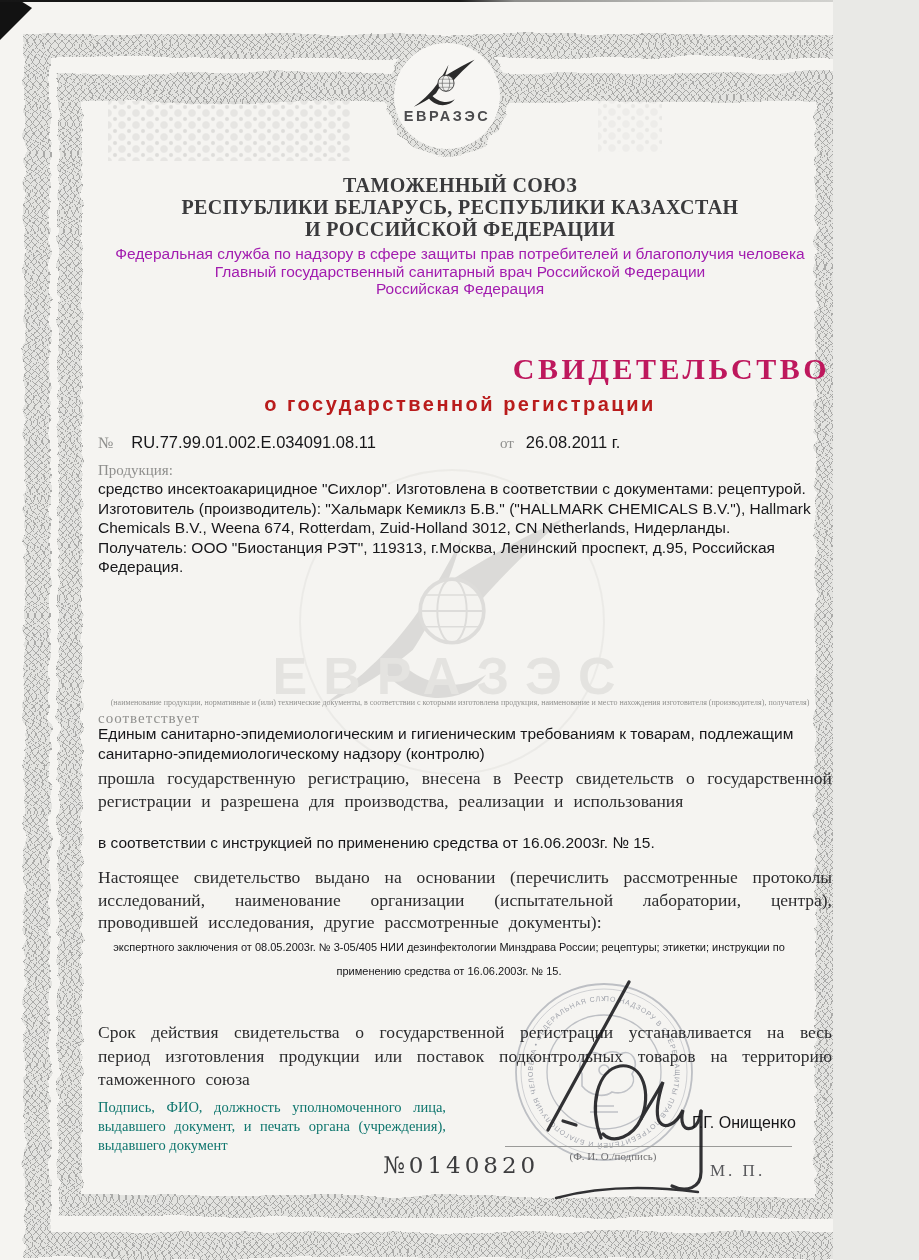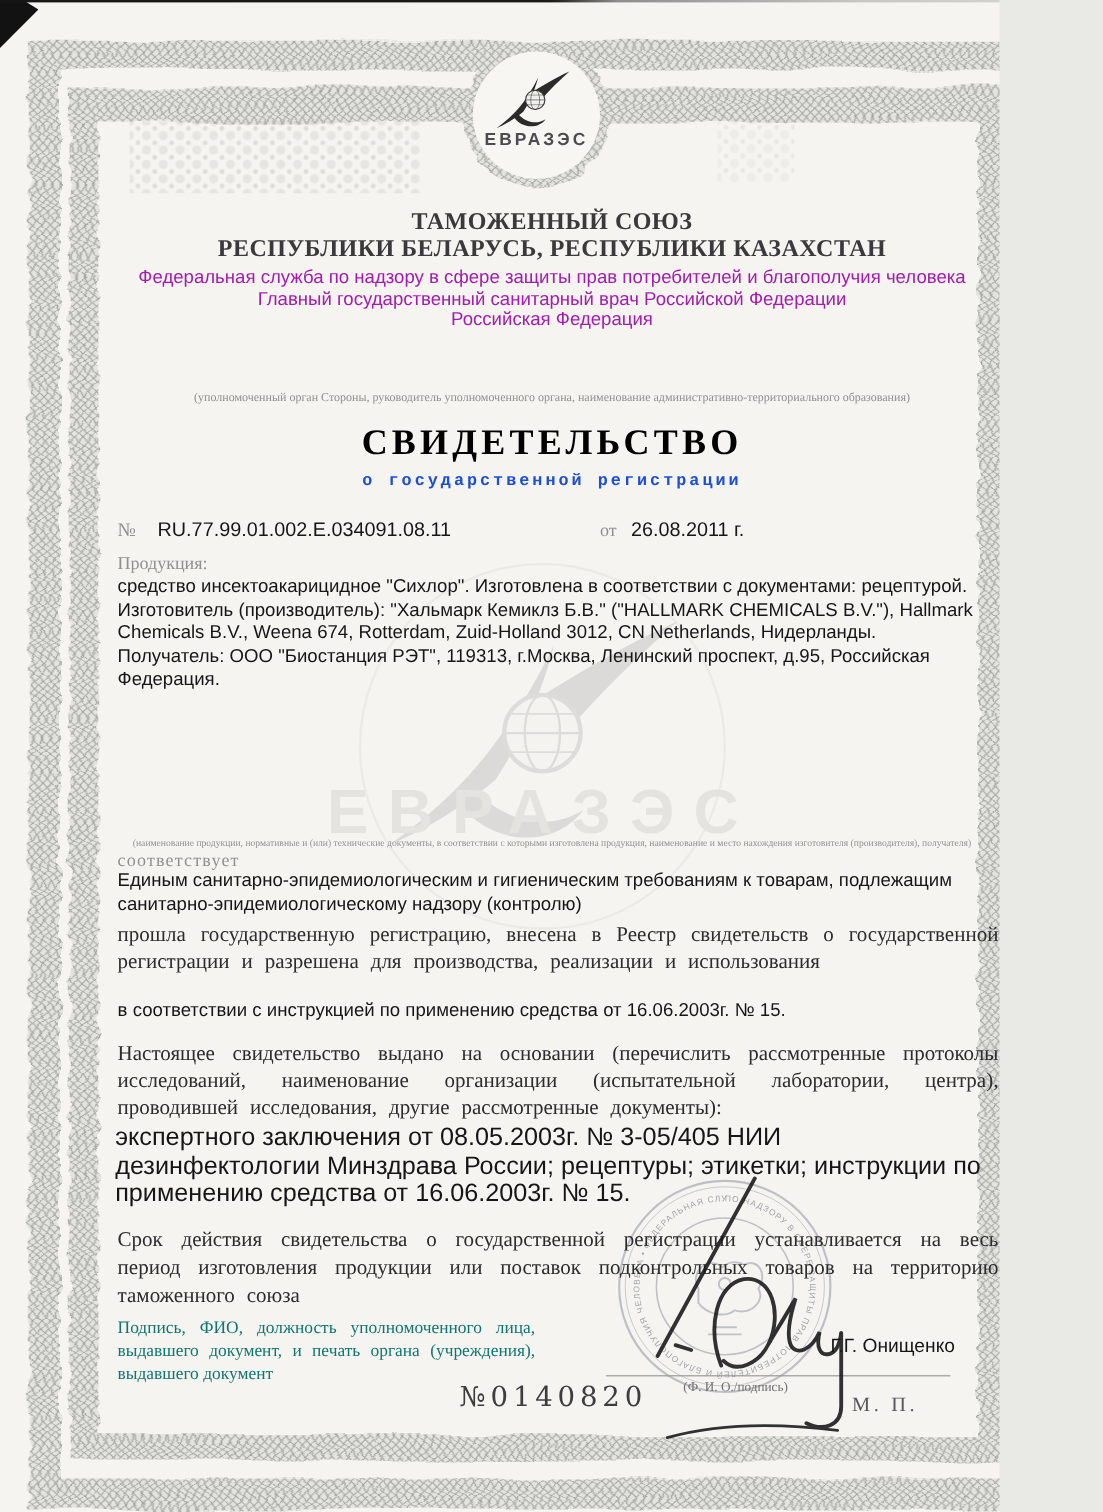--- a/index.html
+++ b/index.html
@@ -5,22 +5,22 @@
   html,body{margin:0;padding:0;background:#e9e9e6;}
   .page{position:relative;width:833px;height:1260px;background:#f5f4f1;overflow:hidden;
         font-family:"Liberation Serif",serif;color:#1c1c1c;}
   svg.layer{position:absolute;left:0;top:0;}
   .abs{position:absolute;}
   .ctr{text-align:center;}
   .hdr-serif{font-family:"Liberation Serif",serif;font-weight:bold;font-size:20px;line-height:22px;
              color:#3a3a3c;letter-spacing:.4px;}
   .hdr-sans{font-family:"Liberation Sans",sans-serif;font-size:15.5px;line-height:17.5px;color:#a21caf;}
   .note{font-family:"Liberation Serif",serif;color:#90908e;}
-  .title-main{font-family:"Liberation Serif",serif;font-weight:bold;font-size:30px;letter-spacing:3.5px;color:#000000;}
-  .title-sub{font-family:Liberation Mono, monospace;font-weight:bold;font-size:14px;letter-spacing:2.5px;color:#1d4ed8;}
+  .title-main{font-family:"Liberation Serif",serif;font-weight:bold;font-size:30px;letter-spacing:3.5px;color:#be185d;text-align:right;}
+  .title-sub{font-family:Liberation Sans, sans-serif;font-weight:bold;font-size:20px;letter-spacing:2.5px;color:#b91c1c;}
   .sans{font-family:"Liberation Sans",sans-serif;color:#161619;}
   .serif-par{font-family:"Liberation Serif",serif;font-size:17.5px;color:#2c2c2e;text-align:justify;
              word-spacing:.32em;line-height:22.5px;}
   .glabel{font-family:"Liberation Serif",serif;color:#8f8f8d;}
   .dots{background-image:
           radial-gradient(circle, rgba(130,130,128,.38) 1.3px, rgba(130,130,128,0) 2.6px),
           radial-gradient(circle, rgba(150,150,148,.28) 3.2px, rgba(150,150,148,0) 4.4px);
         background-size:14px 12px,14px 12px;background-position:0 0,7px 6px;}
   .scan-line{height:2px;background:linear-gradient(to right,#161616 0%,#1a1a1a 50%,#8d8d8b 56%,#c6c6c3 78%,#dadad7 100%);}
   .scan-wedge{width:32px;height:40px;background:#121212;clip-path:polygon(0 0,60% 0,100% 20%,0 100%);}
@@ -93,27 +93,27 @@
 
   <div class="abs scan-wedge" style="left:0;top:14;"></div>
   <div class="abs scan-line" style="left:0;top:29;width:919px;"></div>
 
   <div class="abs dots" style="left:108px;top:101px;width:242px;height:60px;opacity:.55;"></div>
   <div class="abs dots" style="left:598px;top:100px;width:64px;height:52px;opacity:.3;"></div>
 
   <div class="abs ctr" style="left:90px;top:174px;width:740px;">
     <div class="hdr-serif">ТАМОЖЕННЫЙ СОЮЗ</div>
     <div class="hdr-serif">РЕСПУБЛИКИ БЕЛАРУСЬ, РЕСПУБЛИКИ КАЗАХСТАН</div>
+    <div class="hdr-serif">И РОССИЙСКОЙ ФЕДЕРАЦИИ</div>
     <div style="height:5px;"></div>
     <div class="hdr-sans">Федеральная служба по надзору в сфере защиты прав потребителей и благополучия человека</div>
     <div class="hdr-sans">Главный государственный санитарный врач Российской Федерации</div>
     <div class="hdr-sans">Российская Федерация</div>
   </div>
 
-  <div class="abs ctr note" style="left:90px;top:326px;width:740px;font-size:10px;white-space:nowrap;">(уполномоченный орган Стороны, руководитель уполномоченного органа, наименование административно-территориального образования)</div>
 
   <div class="abs ctr title-main" style="left:90px;top:352px;width:740px;">СВИДЕТЕЛЬСТВО</div>
   <div class="abs ctr title-sub" style="left:90px;top:393px;width:740px;">о государственной регистрации</div>
 
   <div class="abs" style="left:98px;top:433px;width:734px;">
     <span class="glabel" style="font-size:16px;">№</span>
     <span class="sans" style="font-size:16.5px;margin-left:14px;">RU.77.99.01.002.Е.034091.08.11</span>
     <span class="glabel" style="font-size:15px;margin-left:120px;margin-top:36px;">от</span>
     <span class="sans" style="font-size:16.5px;margin-left:8px;">26.08.2011 г.</span>
   </div>
@@ -123,21 +123,21 @@
 
   <div class="abs ctr note" style="left:88px;top:698px;width:744px;font-size:8px;white-space:nowrap;overflow:hidden;">(наименование продукции, нормативные и (или) технические документы, в соответствии с которыми изготовлена продукция, наименование и место нахождения изготовителя (производителя), получателя)</div>
 
   <div class="abs glabel" style="left:98px;top:710px;font-size:15px;letter-spacing:1px;">соответствует</div>
   <div class="abs serif-par" style="left:98px;top:767px;width:734px;">прошла государственную регистрацию, внесена в Реестр свидетельств о государственной регистрации и разрешена для производства, реализации и использования</div>
 
   <div class="abs sans" style="left:98px;top:724px;width:706px;font-size:15.5px;line-height:20px;">Единым санитарно-эпидемиологическим и гигиеническим требованиям к товарам, подлежащим санитарно-эпидемиологическому надзору (контролю)</div>
   <div class="abs sans" style="left:98px;top:834px;width:734px;font-size:15.5px;">в соответствии с инструкцией по применению средства от 16.06.2003г. № 15.</div>
 
   <div class="abs serif-par" style="left:98px;top:866px;width:734px;">Настоящее свидетельство выдано на основании (перечислить рассмотренные протоколы исследований, наименование организации (испытательной лаборатории, центра), проводившей исследования, другие рассмотренные документы):</div>
-  <div class="abs sans" style="left:96px;top:936px;width:726px;font-size:21px;line-height:23.5px;">экспертного заключения от 08.05.2003г. № 3-05/405 НИИ дезинфектологии Минздрава России; рецептуры; этикетки; инструкции по применению средства от 16.06.2003г. № 15.</div>
+  <div class="abs sans" style="left:86px;top:936px;width:726px;font-size:11px;line-height:23.5px;text-align:center;">экспертного заключения от 08.05.2003г. № 3-05/405 НИИ дезинфектологии Минздрава России; рецептуры; этикетки; инструкции по применению средства от 16.06.2003г. № 15.</div>
 
   <div class="abs serif-par" style="left:98px;top:1021px;width:734px;line-height:23.5px;">Срок действия свидетельства о государственной регистрации устанавливается на весь период изготовления продукции или поставок подконтрольных товаров на территорию таможенного союза</div>
 
   <div class="abs" style="left:98px;top:1098px;width:348px;font-size:14.5px;line-height:19px;color:#0f766e;text-align:justify;">Подпись, ФИО, должность уполномоченного лица, выдавшего документ, и печать органа (учреждения), выдавшего документ</div>
 
   <div class="abs sans" style="left:692px;top:1114px;font-size:16px;">Г.Г. Онищенко</div>
 
   <div class="abs sig-line" style="left:505px;top:1146px;width:287px;"></div>
   <div class="abs ctr" style="left:543px;top:1150px;width:140px;font-size:11px;color:#707072;">(Ф. И. О./подпись)</div>
 

